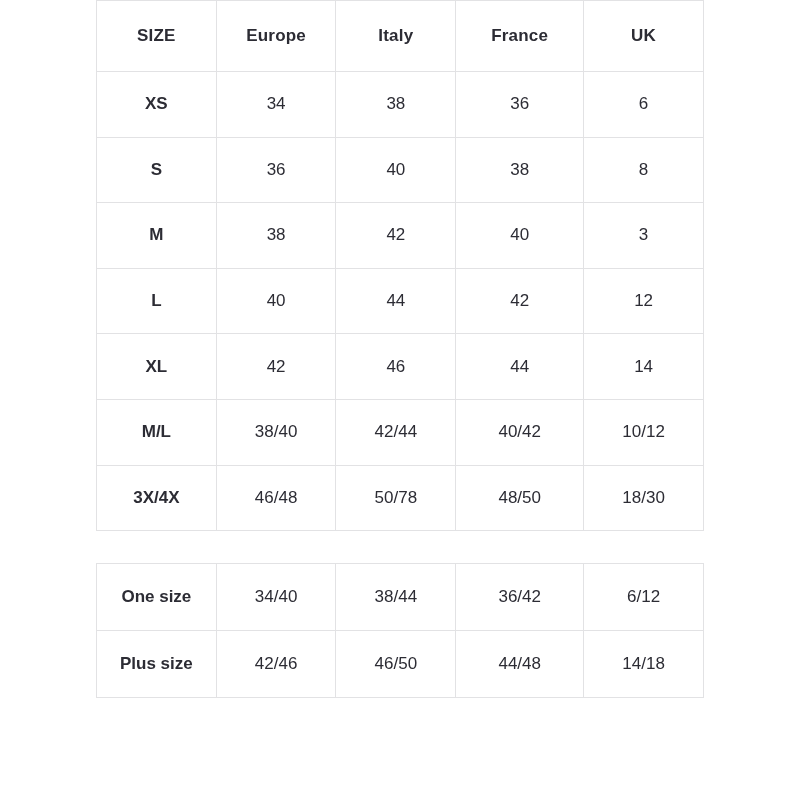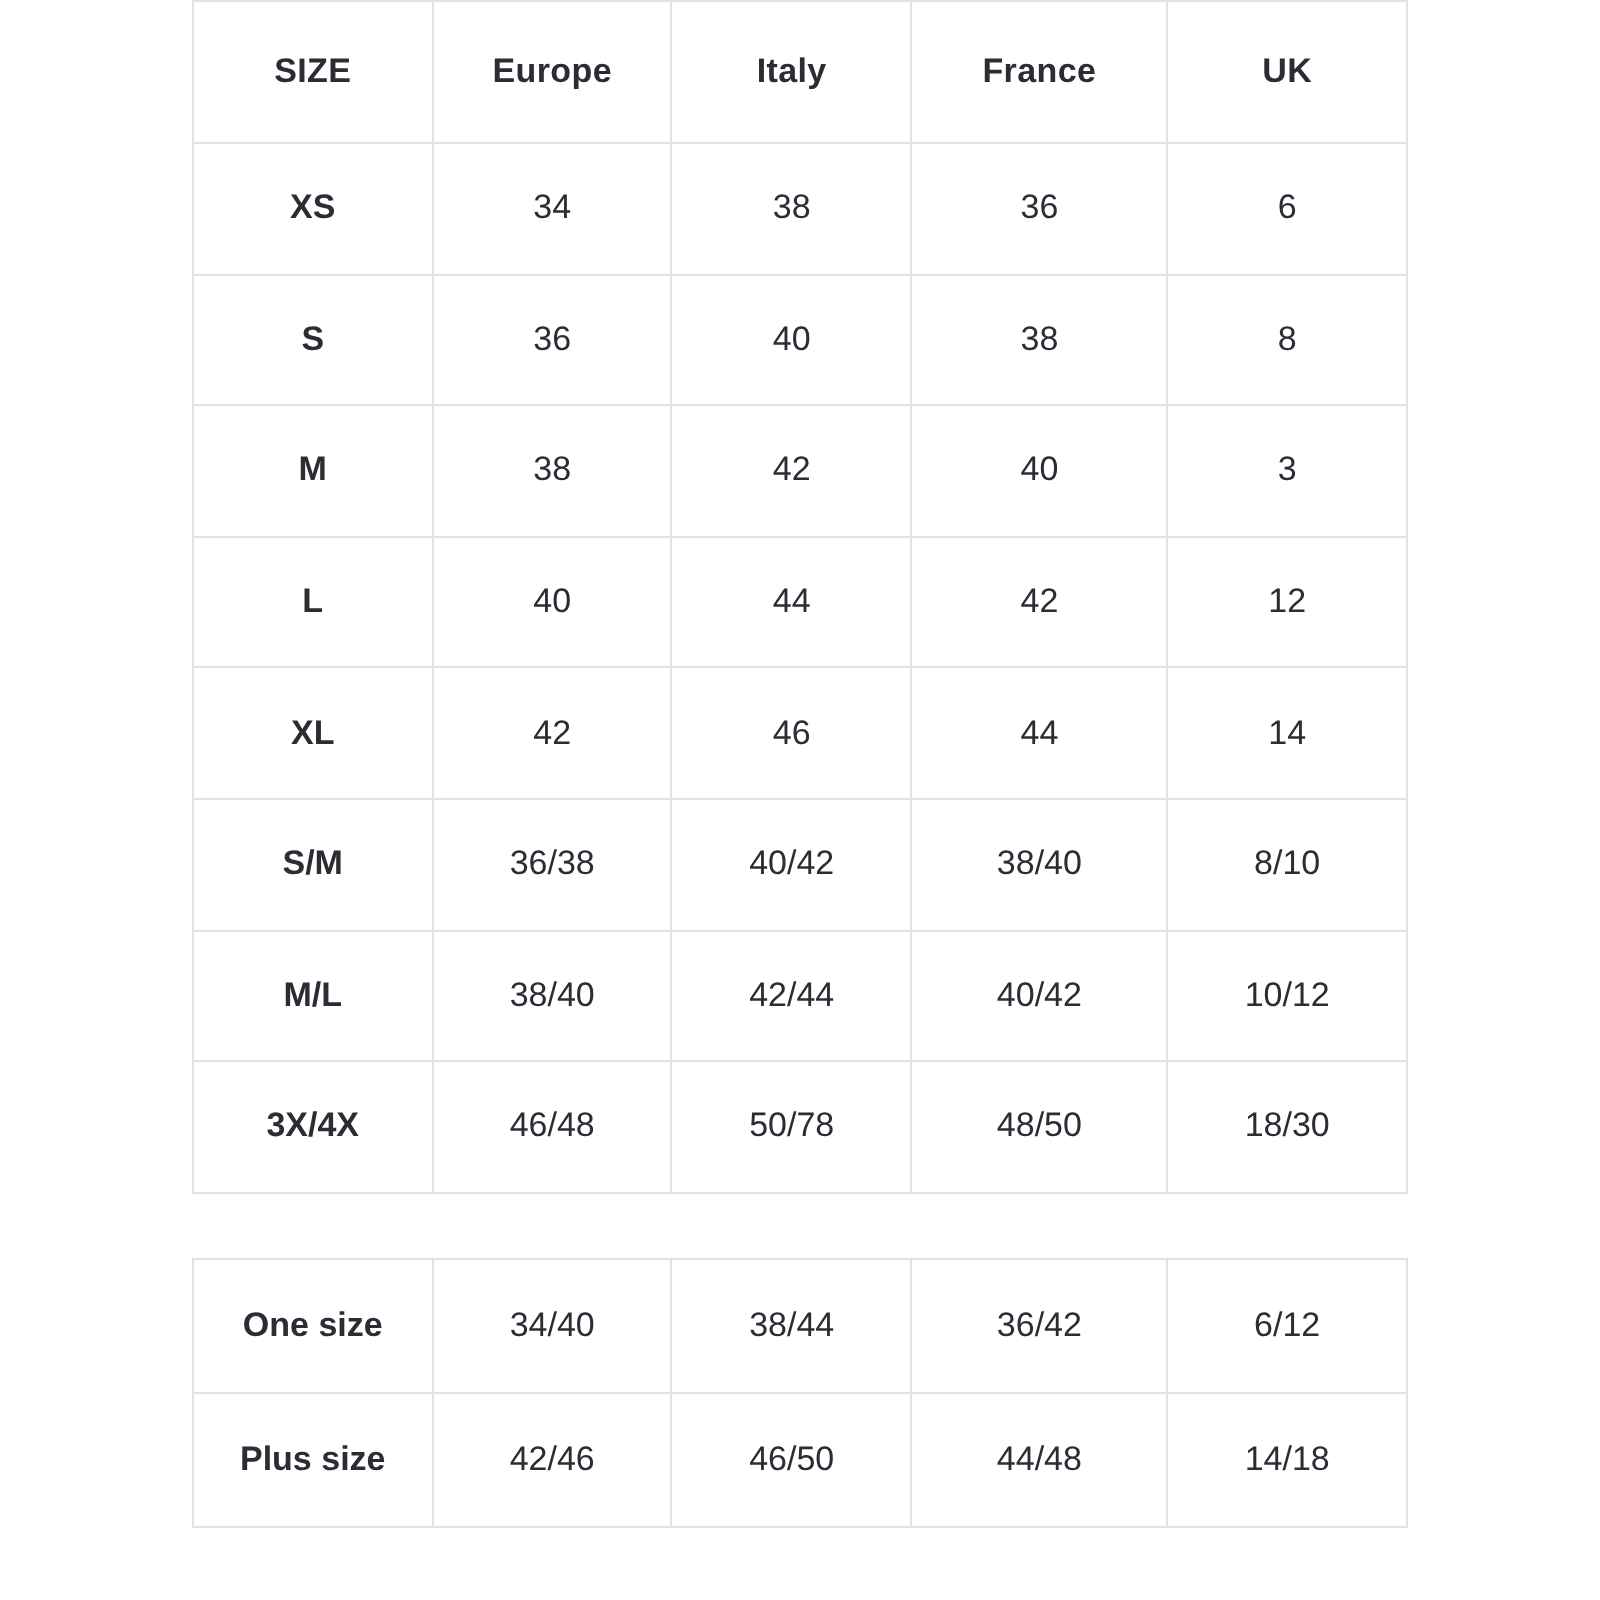--- a/index.html
+++ b/index.html
@@ -121,27 +121,20 @@
         <td>12</td>
       </tr>
       <tr>
         <td class="rowhead">XL</td>
         <td>42</td>
         <td>46</td>
         <td>44</td>
         <td>14</td>
       </tr>
       <tr>
-        <td class="rowhead">S/M</td>
-        <td>36/38</td>
-        <td>40/42</td>
-        <td>38/40</td>
-        <td>8/10</td>
-      </tr>
-      <tr>
         <td class="rowhead">M/L</td>
         <td>38/40</td>
         <td>42/44</td>
         <td>40/42</td>
         <td>10/12</td>
       </tr>
       <tr>
         <td class="rowhead">3X/4X</td>
         <td>46/48</td>
         <td>50/78</td>

